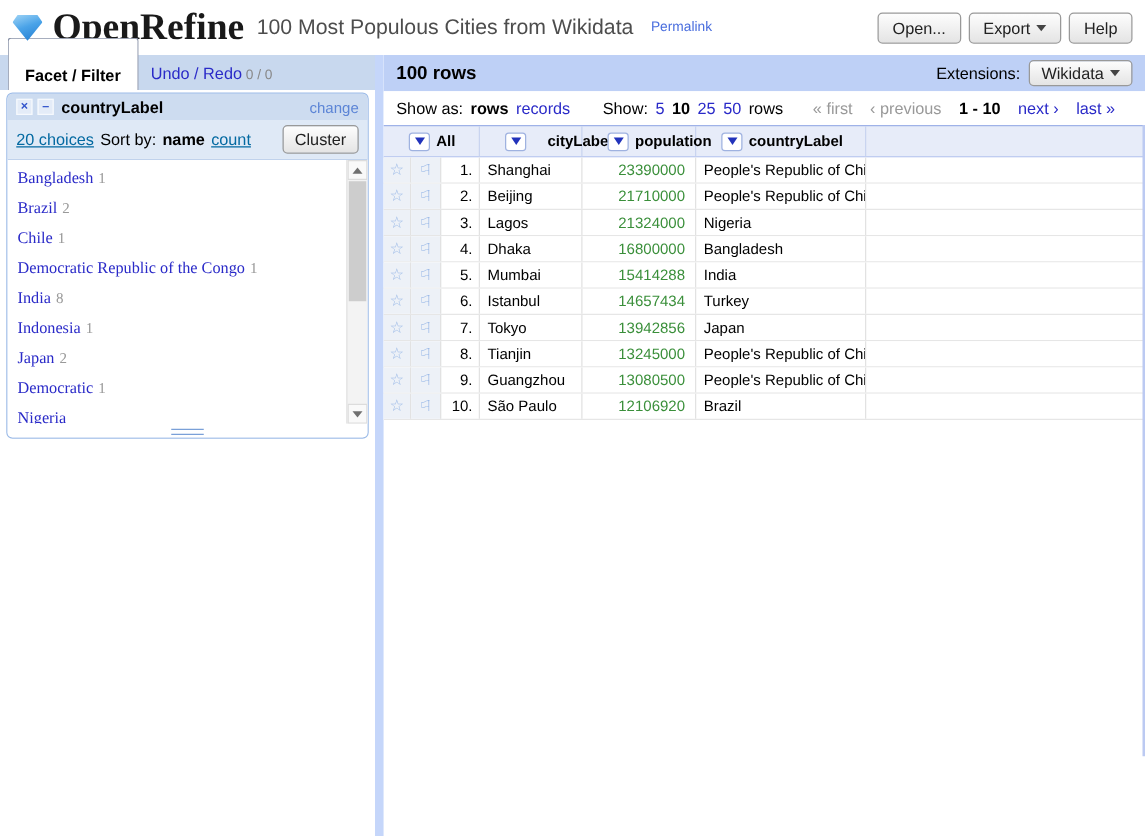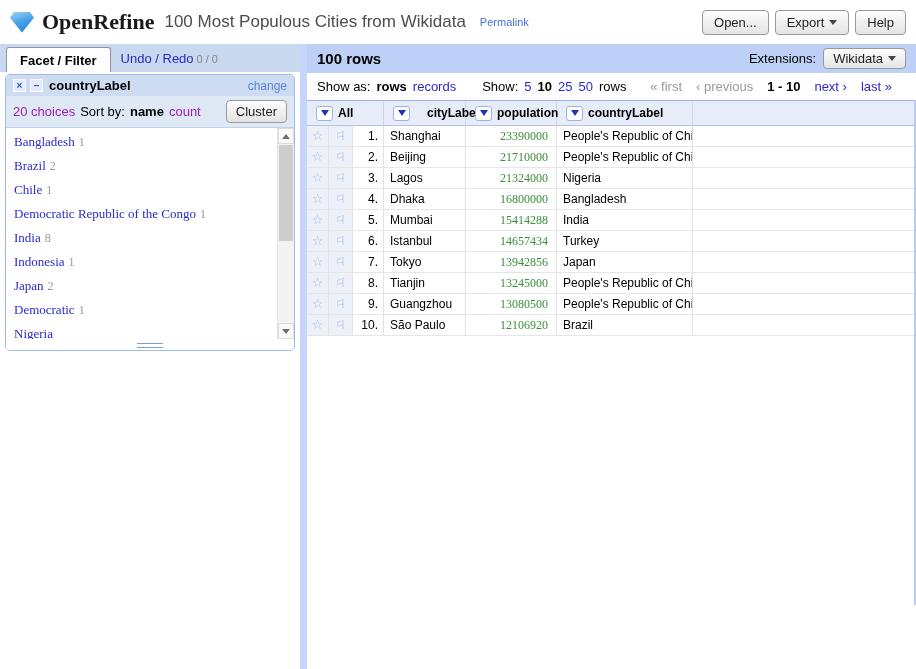--- a/index.html
+++ b/index.html
@@ -5,58 +5,58 @@
   * { margin:0; padding:0; box-sizing:border-box; }
   html,body { background:#fff; }
   .app { width:916px; height:669px; position:relative; overflow:hidden;
          font-family:"Liberation Sans", sans-serif; color:#000; background:#fff; }
 
   
   .topbar { height:44px; display:flex; align-items:center; padding:0 10px; background:#fff; }
   .logo { width:24px; height:21px; margin-right:8px;
           background:linear-gradient(160deg,#9fd4f6 0%,#4aa3e8 45%,#1f7ad0 100%);
           clip-path:polygon(18% 0%, 82% 0%, 100% 30%, 50% 100%, 0% 30%); }
-  .wordmark { font-family:"Liberation Serif", serif; font-weight:bold; font-size:22px; color:#191919; margin-right:10px; }
+  .wordmark { font-family:"Liberation Serif", serif; font-weight:bold; font-size:30px; color:#191919; margin-right:10px; }
   .proj-title { font-size:17px; color:#4d4d4d; margin-right:14px; white-space:nowrap; }
   .permalink { font-size:11px; color:#4a6ede; cursor:pointer; }
   .topbar-right { margin-left:auto; display:flex; gap:6px; }
   .btn { border:1px solid #999; border-radius:4px; background:linear-gradient(#fdfdfd,#e4e4e4);
          padding:4px 11px; font-size:13px; color:#222; cursor:pointer; white-space:nowrap;
          display:inline-flex; align-items:center; gap:5px; font-family:inherit; }
   .caret { width:0; height:0; border-left:4px solid transparent; border-right:4px solid transparent;
            border-top:5px solid #444; display:inline-block; }
 
   
   .content { display:flex; height:625px; }
   .left { width:300px; flex:0 0 300px; background:#fff; }
   .divider { width:7px; flex:0 0 7px; background:#c5d6fa; }
   .main { flex:1; position:relative; background:#fff; }
   .main::after { content:""; position:absolute; top:56px; right:0; width:2px; height:505px; background:#bccaf2; }
 
   
   .tabbar { height:28px; background:#c8d8ee; display:flex; align-items:flex-end; padding-left:6px; }
   .tab-active { background:#fff; border:1px solid #8a93a8; border-bottom:none; border-radius:3px 3px 0 0;
-                font-weight:bold; font-size:13px; padding:5px 13px 4px; cursor:default; }
+                font-weight:bold; font-size:13px; padding:22px 13px 4px; cursor:default; }
   .tab-link { font-size:13px; color:#2a2ac8; padding:5px 10px 6px; cursor:pointer;margin-top:33px; }
   .tab-link .cnt { color:#888; font-size:11px; margin-left:3px; }
   .panel-buttons { display:flex; padding:6px 6px 7px; background:#fff; }
   .panel-buttons .spacer { flex:1; }
   .panel-buttons .btn { padding:3px 9px; }
   .grp { display:flex; }
   .grp .btn:first-child { border-radius:4px 0 0 4px; }
   .grp .btn:last-child { border-radius:0 4px 4px 0; border-left:none; }
 
   .facet-box { margin:2px 5px; border:1px solid #9dbce8; border-radius:5px; overflow:hidden; position:relative; }
   .facet-header { background:#cddcf0; padding:3px 7px; display:flex; align-items:center; gap:4px; }
   .mini-ico { width:13px; height:13px; background:#e4ecf8; border:1px solid #f6f9fd; color:#3355cc;
               font-size:10px; line-height:11px; text-align:center; cursor:pointer; font-weight:bold; }
   .facet-title { font-weight:bold; font-size:13px; margin-left:2px; }
   .change-link { margin-left:auto; font-size:12px; color:#5c85d6; cursor:pointer;text-align:right; }
   .facet-sub { background:#dfe9f6; padding:4px 7px; font-size:13px; display:flex; align-items:center; gap:5px; }
-  .facet-sub .lnk { color:#a21caf; cursor:pointer; }
+  .facet-sub .lnk { color:#0369a1; cursor:pointer;text-decoration:underline; }
   .facet-sub .sel { font-weight:bold; }
   .facet-sub .cluster { margin-left:auto; }
   .facet-sub .btn { padding:3px 9px; }
   .facet-body { height:212px; background:#fff; border-top:1px solid #c0d2ec; position:relative; }
   .facet-list { padding:5px 8px; }
   .fchoice { font-size:13px; margin-bottom:6px; line-height:17px; width:250px;font-family:Liberation Serif, serif; }
   .fchoice .lbl { color:#2a2ac8; cursor:pointer; }
   .fchoice .cnt { color:#999; font-size:12px; margin-left:4px; }
   .scrollbar { position:absolute; top:0; right:0; bottom:0; width:17px; background:#f3f3f3; border-left:1px solid #e2e2e2; }
   .sb-arrow { height:16px; background:#f9f9f9; border:1px solid #dcdcdc; display:flex; align-items:center; justify-content:center; cursor:pointer; }
@@ -77,36 +77,36 @@
   .pagebar .sep { width:14px; }
   .pagebar span { margin-right:6px; white-space:nowrap; }
   .lnk { color:#2a2ac8; cursor:pointer; }
   .bold { font-weight:bold; }
   .muted { color:#999; }
   .paging { margin-left:auto; display:flex; align-items:center; padding-right:8px; }
   .paging span { margin-left:8px; }
 
   .table-section { position:relative; }
   .thead { height:26px; display:flex; background:#e7ecf9; border-top:1px solid #9fb2e8; border-bottom:1px solid #b4c2ee; }
-  .hcell { display:flex; align-items:center; gap:5px; padding-left:9px; border-right:1px solid #c9d4f0;
+  .hcell { display:flex; align-items:center; gap:5px; padding-left:20px; border-right:1px solid #c9d4f0;
            font-weight:bold; font-size:12px; }
   .hcell.fill { flex:1; border-right:none; }
   .dd-btn { width:17px; height:15px; background:#fff; border:1px solid #9fb2e0; border-radius:3px;
             display:flex; align-items:center; justify-content:center; cursor:pointer; flex:0 0 17px; }
   .dd-tri { width:0; height:0; border-left:4px solid transparent; border-right:4px solid transparent; border-top:6px solid #2233bb; }
   .w-all { width:77px; } .w-city { width:82px;gap:17px; } .w-pop { width:91px; } .w-country { width:136px; }
 
   .trow { display:flex; height:21px; border-bottom:1px solid #e6e6e6; background:#fff; }
   .cell { font-size:12px; line-height:20px; border-right:1px solid #e2e2e2; overflow:hidden; white-space:nowrap; }
   .cell-star { width:22px; background:#edf1f7; text-align:center; color:#9fbce8; font-size:13px; cursor:pointer; }
   .cell-flag { width:24px; background:#edf1f7; text-align:center; color:#9fbce8; font-size:12px; cursor:pointer; }
   .cell-flag .g { display:inline-block; transform:scaleX(-1); }
   .cell-idx { width:31px; text-align:right; padding-right:5px; color:#000; }
   .cell-city { width:82px; padding-left:6px; }
-  .cell-pop { width:91px; text-align:right; padding-right:8px; color:#3a8f3a;font-family:Liberation Serif, serif; }
+  .cell-pop { width:91px; text-align:right; padding-right:8px; color:#3a8f3a; }
   .cell-country { width:136px; padding-left:6px; }
 </style>
 </head>
 <body>
 
 <div class="app">
 
   <div class="topbar">
     <div class="logo"></div>
     <div class="wordmark">OpenRefine</div>

